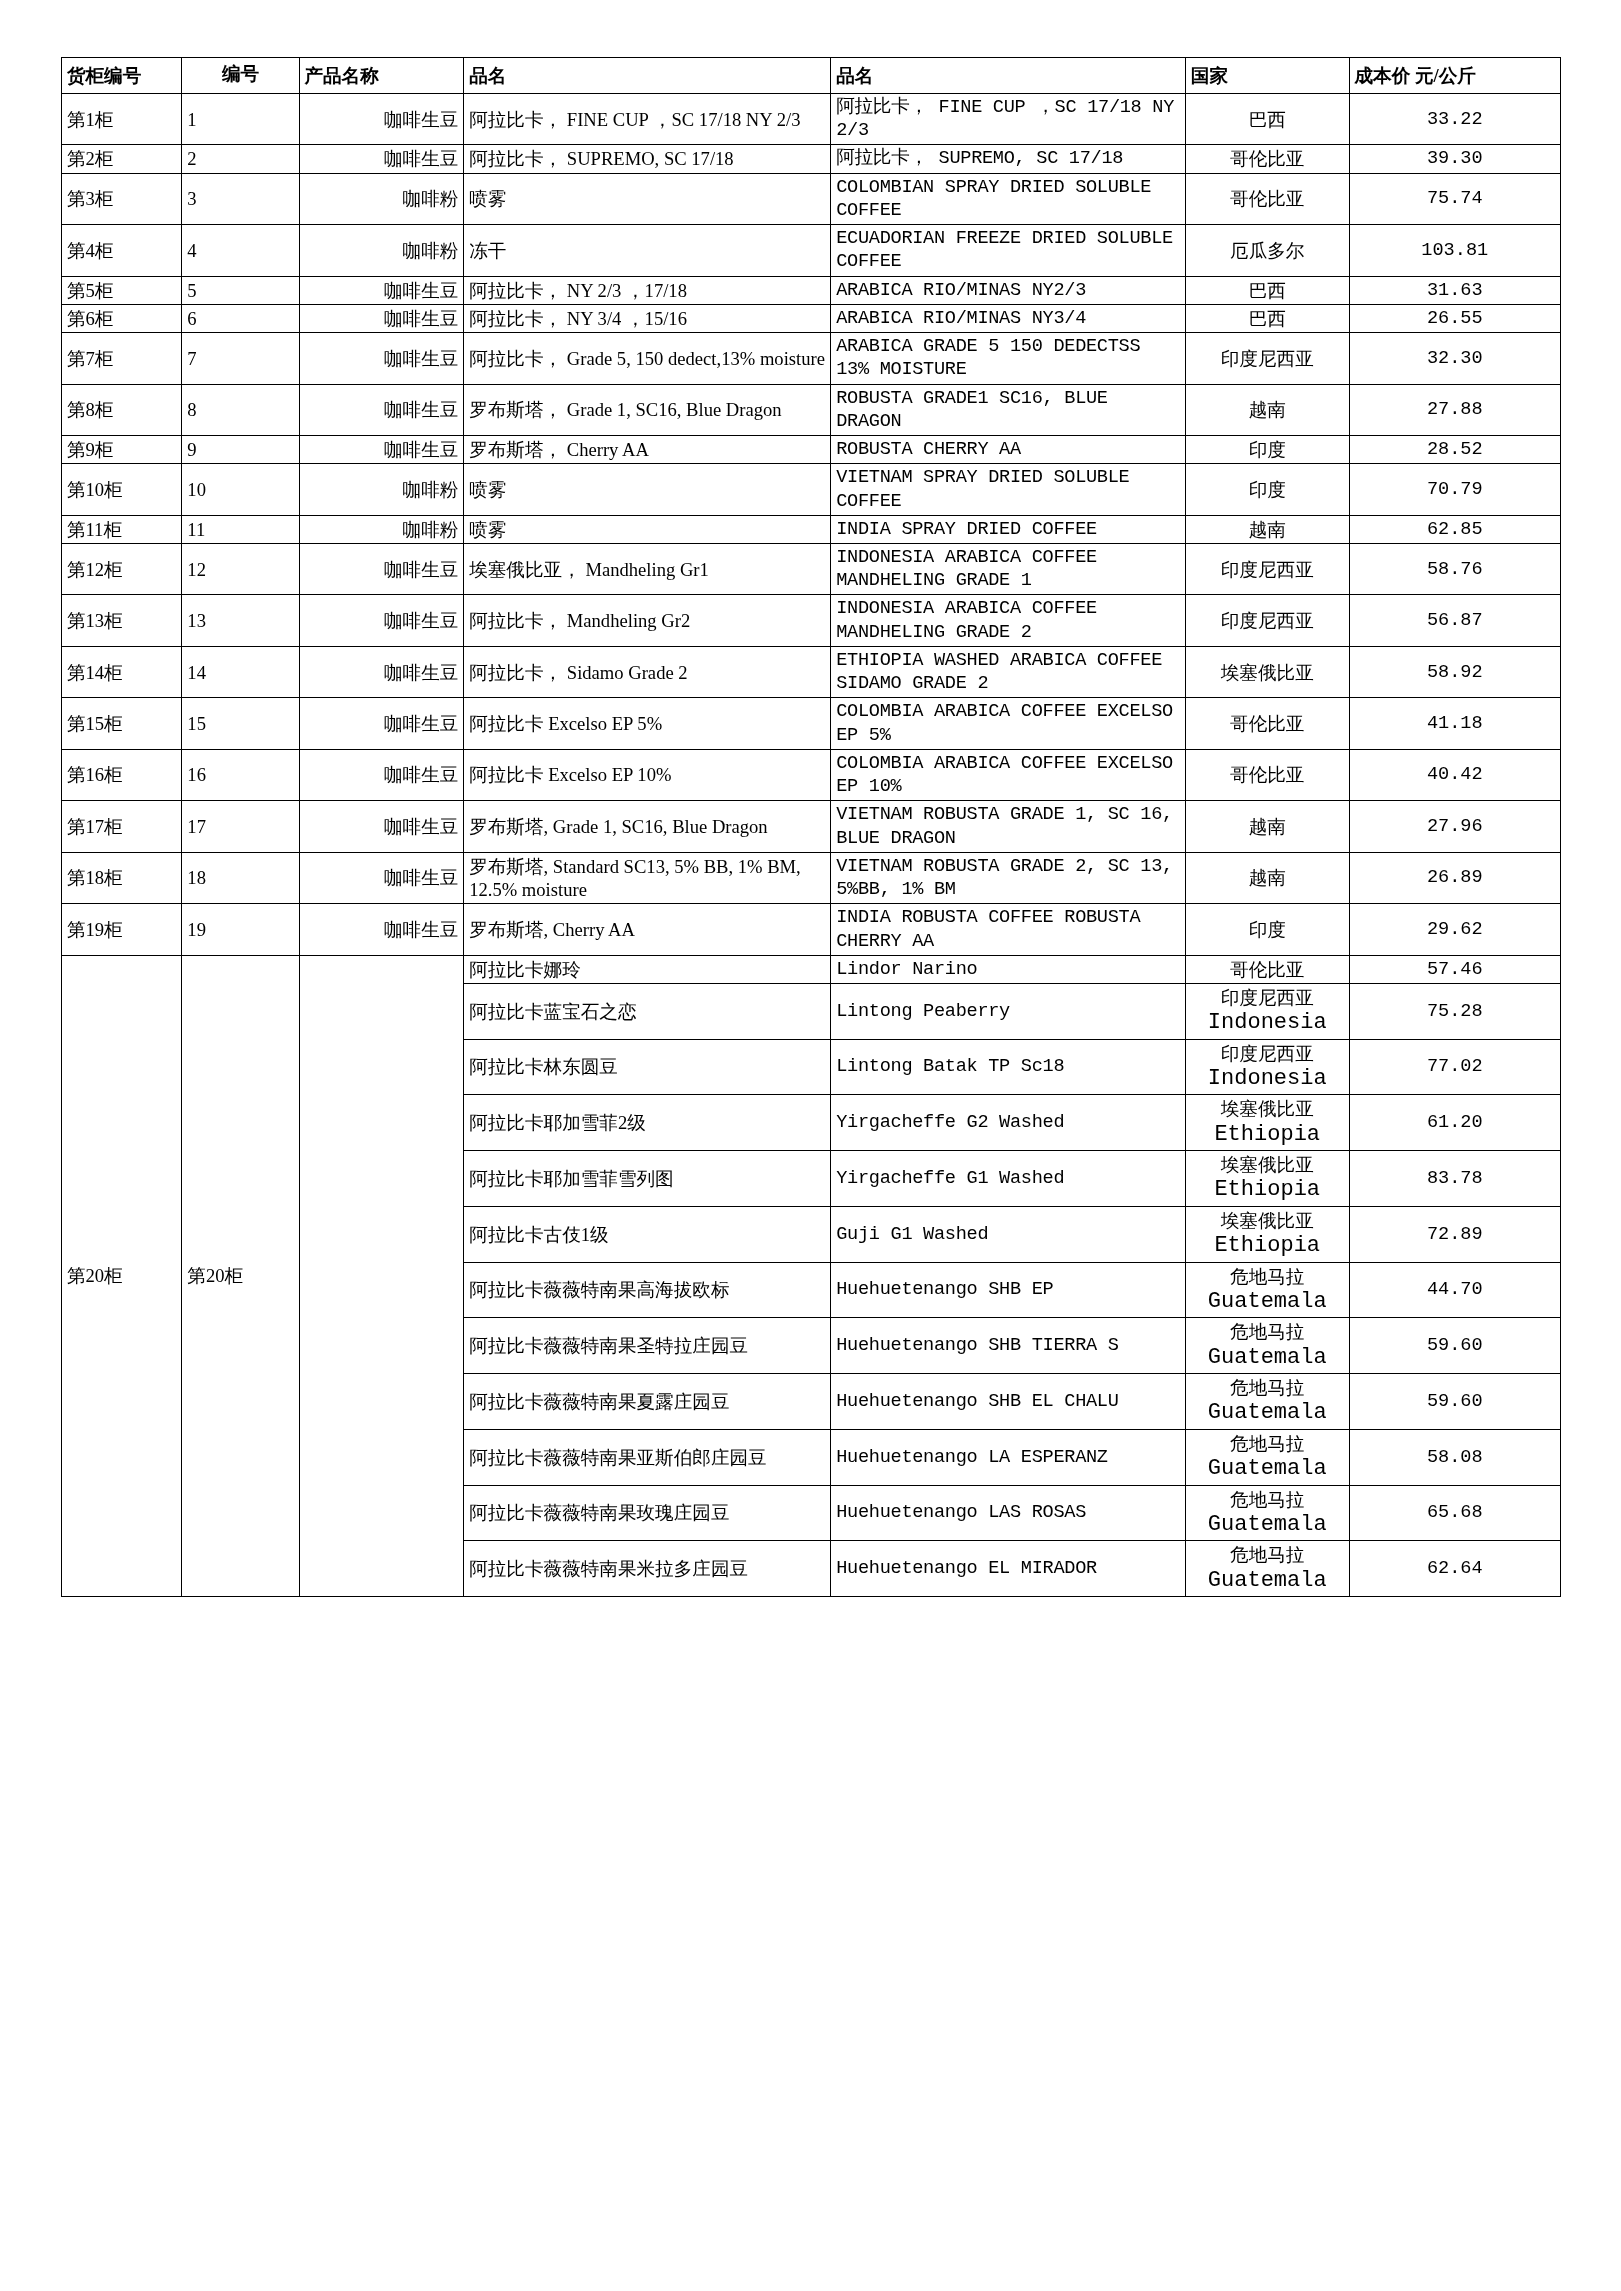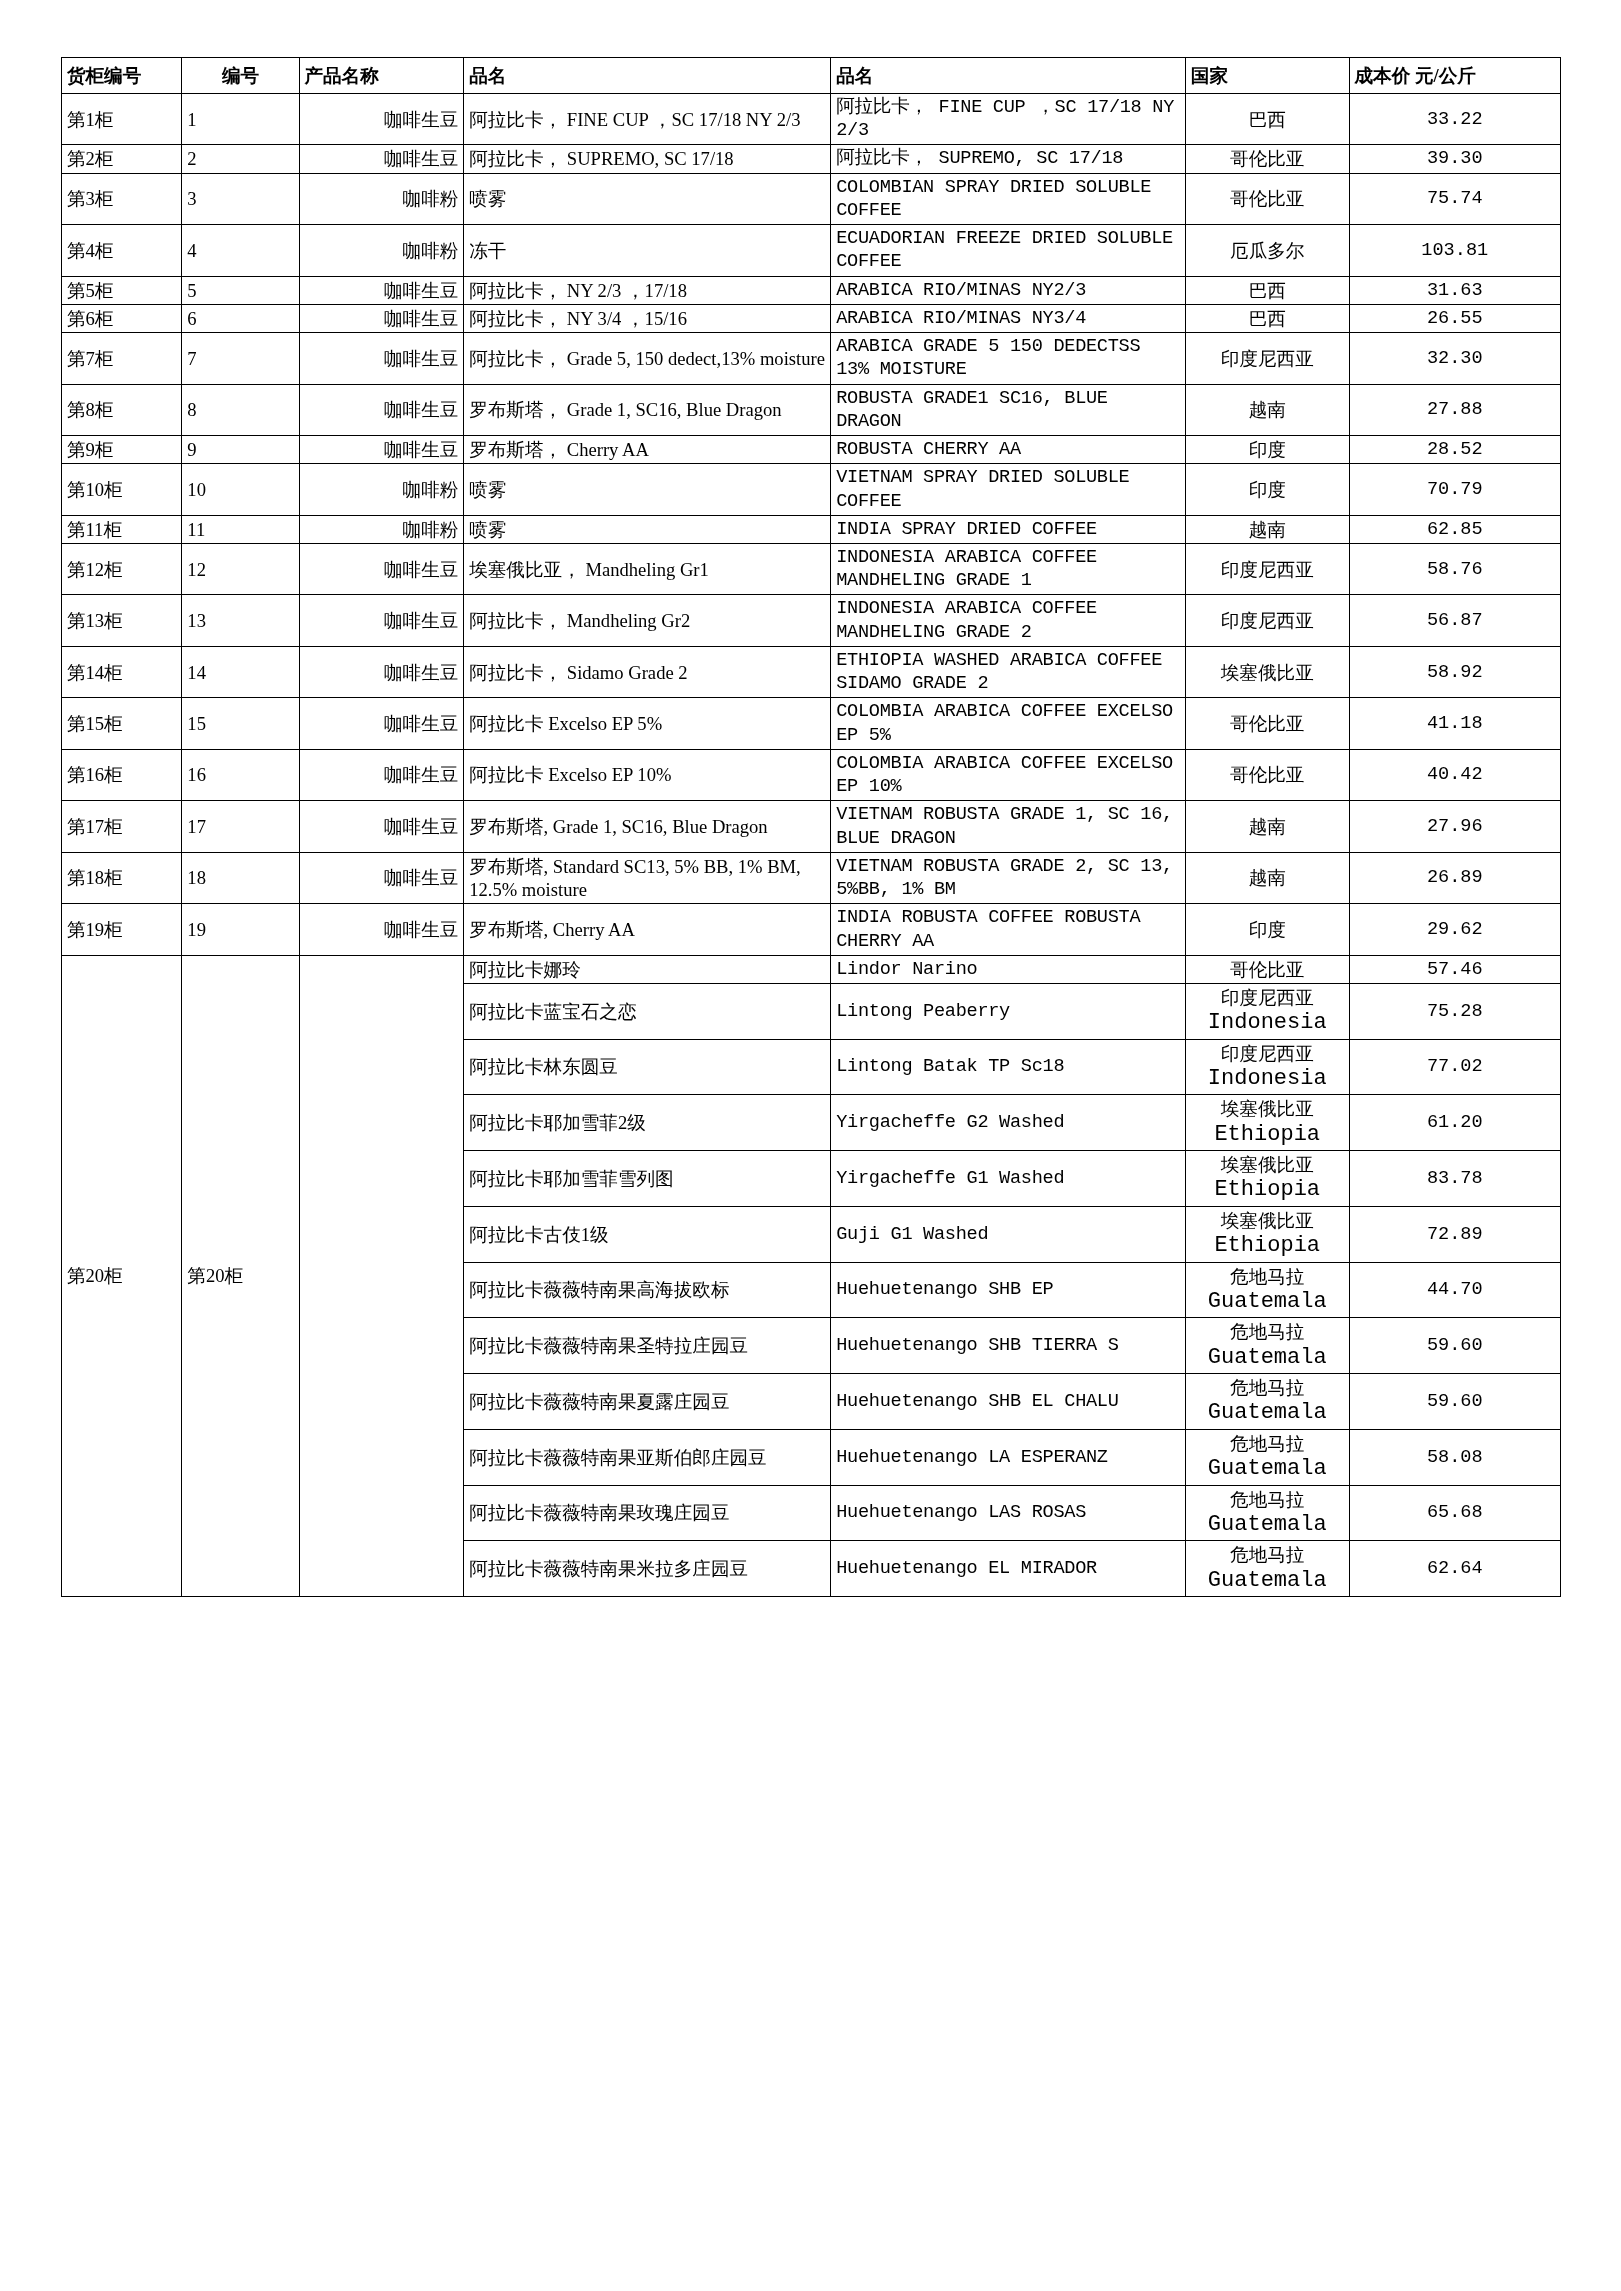--- a/index.html
+++ b/index.html
@@ -48,21 +48,21 @@
   col.c5 { width: 144px; }
   col.c6 { width: 186px; }
 
   thead th {
     font-weight: bold;
     font-size: 18.6px;
     text-align: left;
     height: 31px;
     padding: 2.9px 5.9px;
   }
-  th.num-head { text-align: center; }
+  th.num-head { text-align: center; font-family: Liberation Mono, monospace; }
 
   td.cab, td.idx {
     text-align: left;
     color: #c0392b;
     font-size: 19.6px;
   }
   td.prod {
     text-align: right;
     font-size: 19.6px;
   }

